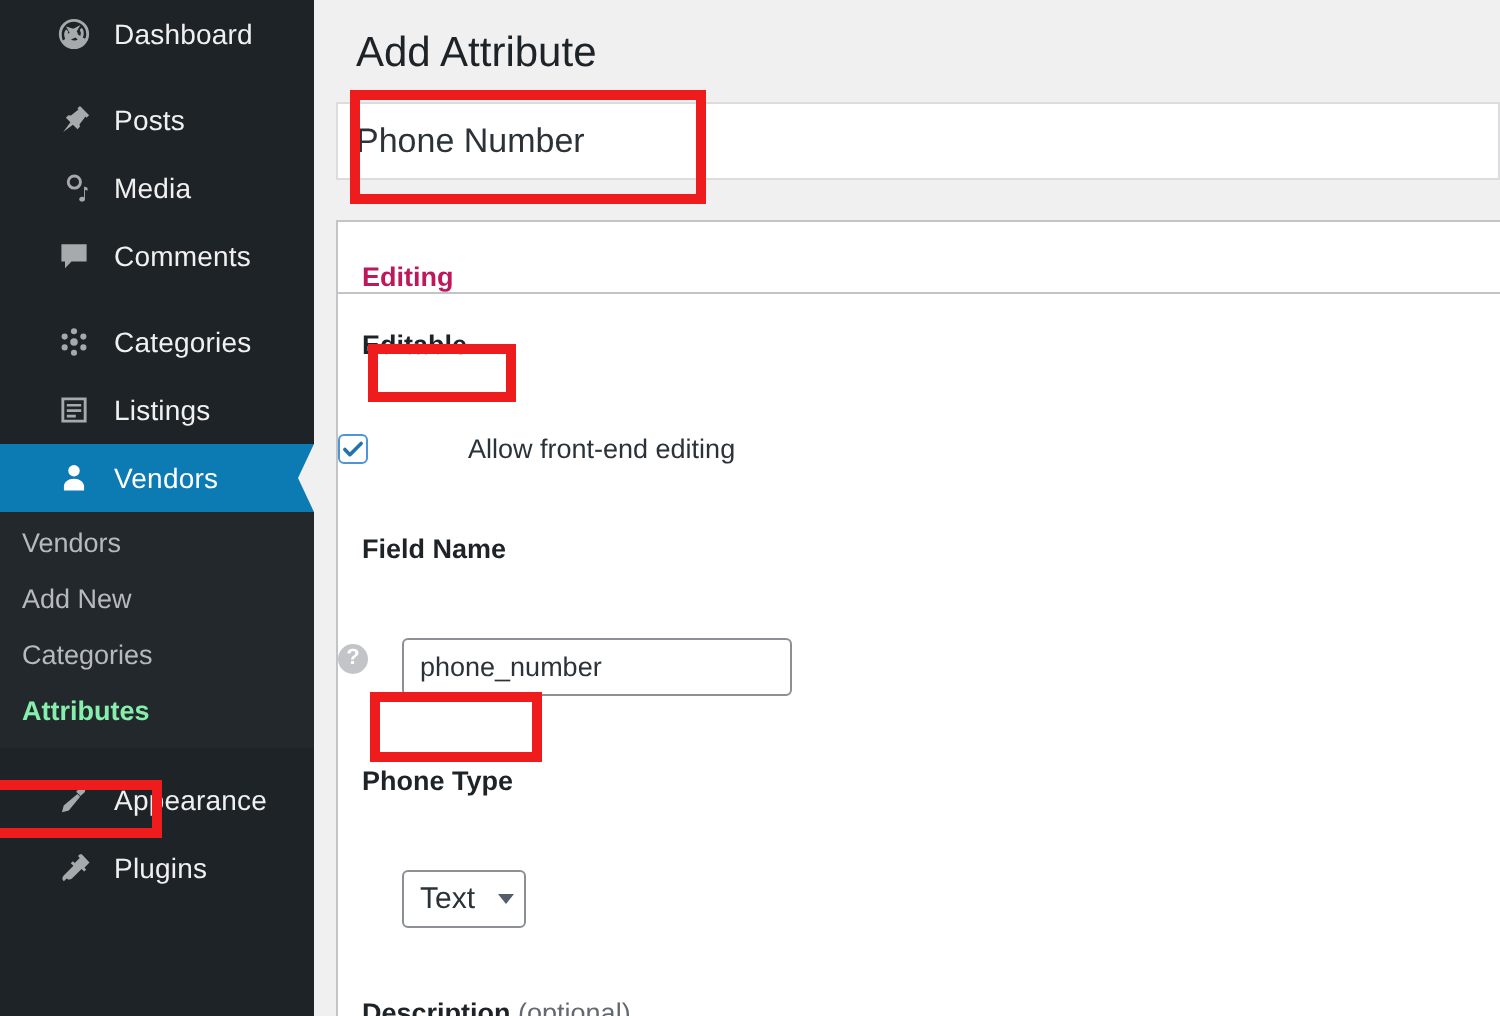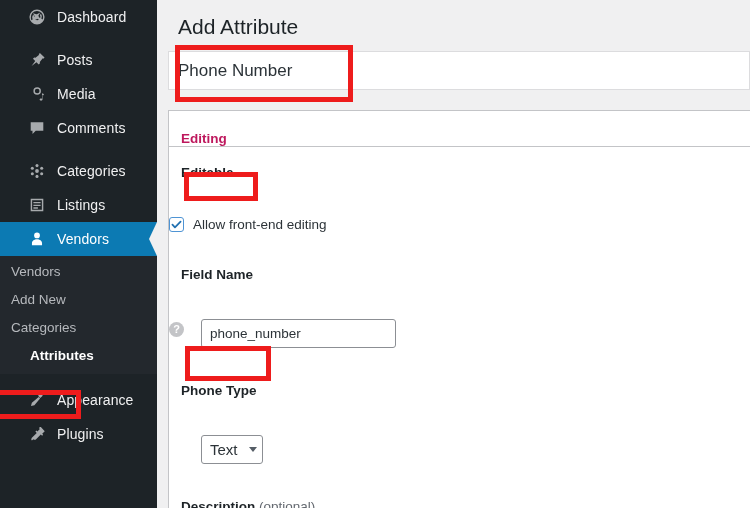--- a/index.html
+++ b/index.html
@@ -53,21 +53,21 @@
 
   .submenu { background: #23282d; padding: 1px 0 5px; }
   .submenu-item {
     position: relative;
     display: flex; align-items: center;
     height: 28px;
     padding-left: 11px;
     font-size: 13.5px;
     color: #b6b9bd;
   }
-  .submenu-item.current { color: #ffffff; font-weight: bold; margin-left: 19px; }
+  .submenu-item.current { color: #86efac; font-weight: bold; }
 
   
   .content {
     position: absolute; left: 157px; top: 0;
     width: 593px; height: 508px;
     background: #f0f0f1;
   }
   .page-title {
     font-size: 21px; font-weight: 400; color: #1d2327;
     padding: 13px 4px 11px 21px;
@@ -111,21 +111,21 @@
     line-height: 1.4;
   }
   .form-row .th .optional { font-weight: normal; color: #646970; text-decoration: underline; }
   .form-row .td {
     flex: 1;
     padding: 17px 0 17px 0;
     display: flex; align-items: flex-start;
     min-width: 0;
   }
 
-  .cb-label { display: flex; align-items: center; font-size: 13.5px; color: #2c3338; }
+  .cb-label { display: flex; align-items: center; font-size: 13.5px; color: #2c3338; gap: 41px; }
   .checkbox {
     width: 15px; height: 15px; flex: none;
     border: 1px solid #8c8f94; border-radius: 3px;
     background: #fff;
     margin-right: 9px;
     display: inline-flex; align-items: center; justify-content: center;
   }
   .checkbox.checked { border-color: #4f94d4; }
   .checkbox.checked svg { display: block; }
   .checkbox svg { display: none; }

